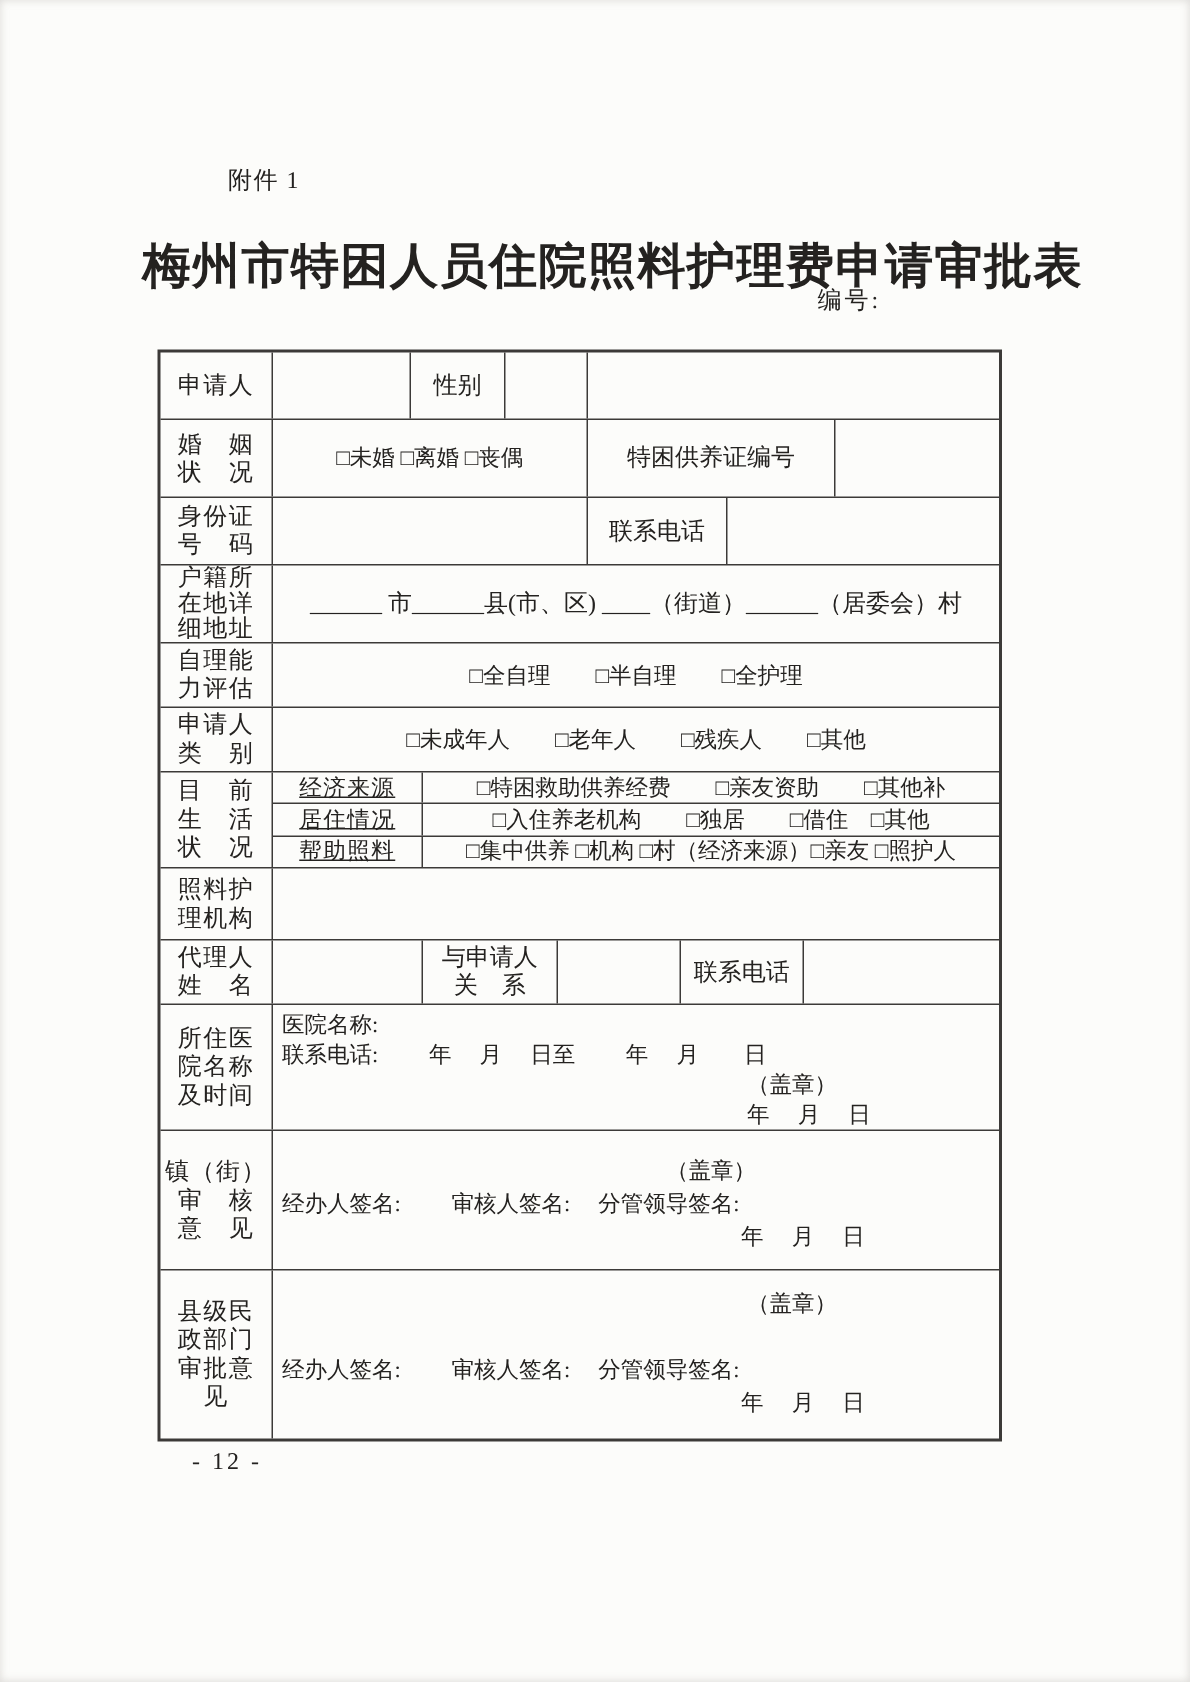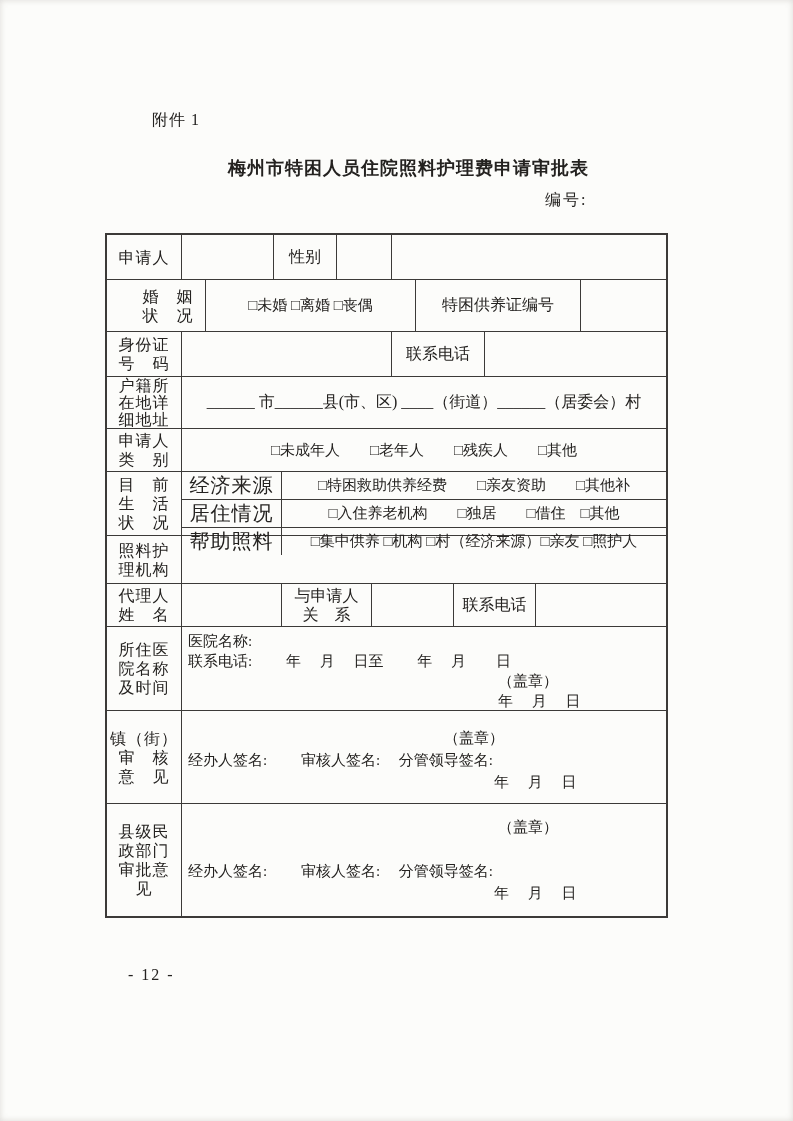--- a/index.html
+++ b/index.html
@@ -8,47 +8,47 @@
     position:relative;
     background:#fcfcfa;
     font-family:"Liberation Serif", serif;
     color:#242220;
     overflow:hidden;
   }
   .scan-edge { position:absolute; inset:0; box-shadow:inset 0 0 6px rgba(160,155,150,.35); pointer-events:none; }
 
   .attachment { position:absolute; left:110px; top:110px; font-size:16px; letter-spacing:1px;margin-left:42px; }
   .form-title { position:absolute; left:0; top:156px; width:100%; text-align:center; padding-left:24px;
-                font-size:18px; font-weight:bold; letter-spacing:1px; }
+                font-size:32px; font-weight:bold; letter-spacing:1px; }
   .serial    { position:absolute; left:545px; top:190px; font-size:16px; letter-spacing:2px; }
   .page-num  { position:absolute; left:128px; top:966px; font-size:16px; letter-spacing:2px; }
 
   .tbl { position:absolute; left:105px; top:233px; width:563px; border:2px solid #3c3a38; }
   .tr  { display:flex; border-bottom:1px solid #3c3a38; align-items:stretch; }
   .tr:last-child { border-bottom:none; }
   .td  { border-right:1px solid #3c3a38; display:flex; align-items:center; justify-content:center;
          text-align:left; font-size:16px; overflow:hidden; }
   .td:last-child { border-right:none; }
   .lab { flex:0 0 75px; flex-direction:column; line-height:19px; letter-spacing:1px; white-space:pre; }
   .lab.tight { line-height:17px; }
   .fill { flex:1 1 auto; }
   .opts { white-space:pre; font-size:15px; }
 
-  .r1 { height:45px; } .r2 { height:52px;padding-left:24px; } .r3 { height:45px; } .r4 { height:52px; }
+  .r1 { height:45px; } .r2 { height:52px; } .r3 { height:45px; } .r4 { height:52px; }
   .r5 { height:43px; } .r6 { height:43px; } .r7 { height:64px; } .r8 { height:48px; }
   .r9 { height:43px; } .r10 { height:84px; } .r11 { height:93px; } .r12 { height:112px; }
 
   .w92 { flex:0 0 92px; } .w63 { flex:0 0 63px; } .w55 { flex:0 0 55px; } .w93 { flex:0 0 93px; }
   .w210 { flex:0 0 210px; } .w165 { flex:0 0 165px; }
   .w100 { flex:0 0 100px; } .w90 { flex:0 0 90px; } .w82 { flex:0 0 82px; }
 
   .subcol { flex:1 1 auto; display:flex; flex-direction:column; }
   .subrow { flex:1 1 auto; display:flex; border-bottom:1px solid #3c3a38; }
   .subrow:last-child { border-bottom:none; }
-  .sublab { flex:0 0 100px; font-size:20px; letter-spacing:1px; }
+  .sublab { flex:0 0 100px; font-size:15px; letter-spacing:1px;text-decoration:underline; }
 
   .freecell { flex:1 1 auto; display:block; text-align:left; font-size:15px; }
   .line { white-space:pre; line-height:20px; }
   .hosp { padding:4px 0 0 6px; }
   .hosp .seal-line { padding-left:310px; }
   .hosp .date-line { padding-left:310px; }
   .sign-block { padding-top:16px; }
   .sign-block .line { line-height:22px; }
   .sign-block .seal-line { padding-left:262px; }
   .sign-block .signs-line { padding-left:6px; }
@@ -100,20 +100,27 @@
 
   <div class="tr r4">
     <div class="td lab tight">
       <div>户籍所</div>
       <div>在地详</div>
       <div>细地址</div>
     </div>
     <div class="td fill addr">______ 市______县(市、区) ____（街道）______（居委会）村</div>
   </div>
 
+  <div class="tr r5">
+    <div class="td lab">
+      <div>自理能</div>
+      <div>力评估</div>
+    </div>
+    <div class="td fill opts">□全自理　　□半自理　　□全护理</div>
+  </div>
 
   <div class="tr r6">
     <div class="td lab">
       <div>申请人</div>
       <div>类　别</div>
     </div>
     <div class="td fill opts">□未成年人　　□老年人　　□残疾人　　□其他</div>
   </div>
 
   <div class="tr r7">

